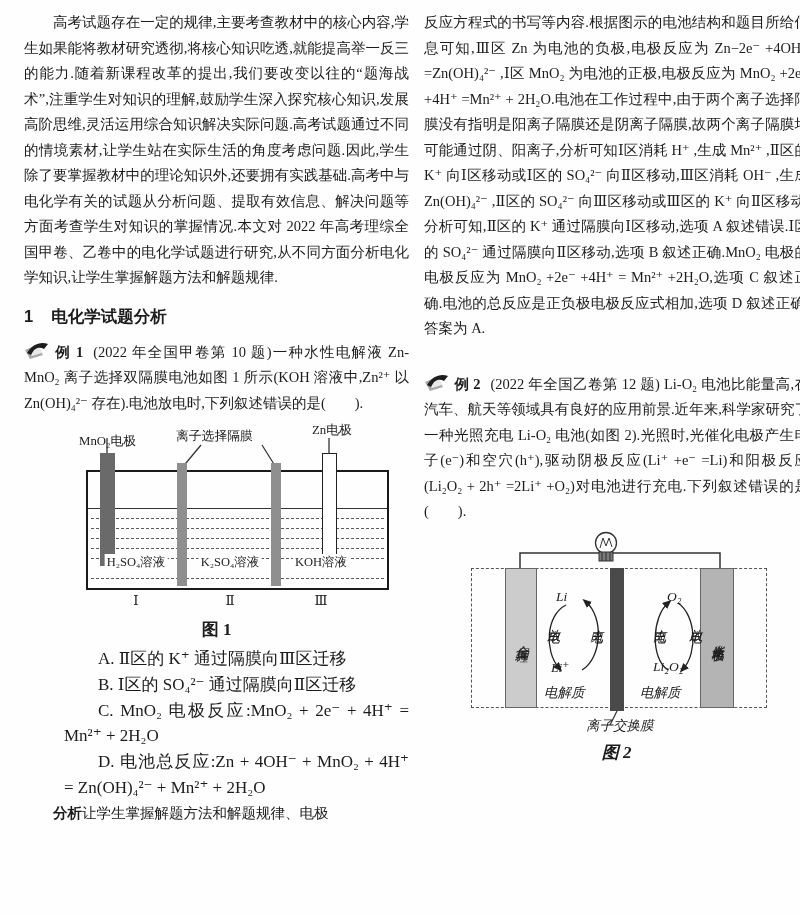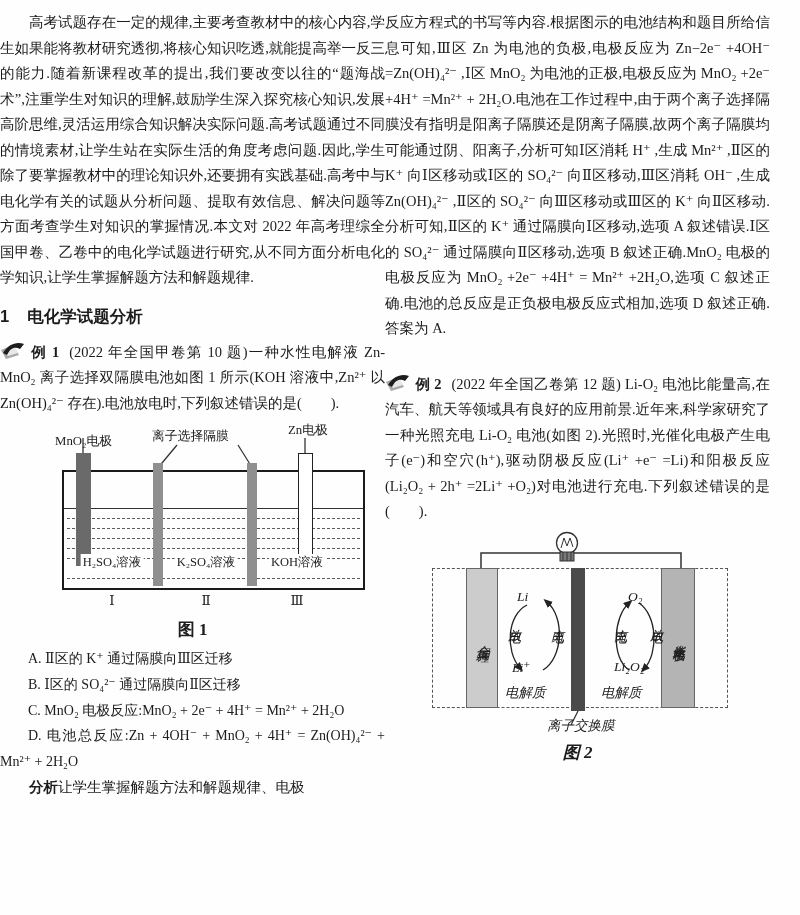--- a/index.html
+++ b/index.html
@@ -1,35 +1,35 @@
 <!DOCTYPE html>
 <html><head>
 <meta charset="utf-8">
 <style>
   html,body{margin:0;padding:0;}
   body{
     width:800px;height:915px;overflow:hidden;background:#fefefe;
     font-family:"Liberation Serif","DejaVu Serif",serif;
     color:#1c1c1c;
   }
-  .page{display:flex;padding:10px 8px 0 0;}
+  .page{display:flex;gap:15px;padding:10px 8px 0 24px;}
   .col{width:385px;}
   p{margin:0;}
   .body{font-size:14.5px;line-height:25.5px;text-align:justify;}
   .indent{text-indent:2em;}
   .section-heading{
     font-family:"Liberation Sans","DejaVu Sans",sans-serif;
     font-weight:bold;font-size:16.5px;margin:15px 0 12px 0;
     display:flex;gap:18px;align-items:baseline;
   }
   .example-para{margin-top:12px;}
   .ex-icon{display:inline-block;width:26px;height:18px;vertical-align:-3px;margin-right:4px;}
   .ex-label{font-weight:bold;margin-right:10px;}
   .analysis-label{font-weight:bold;}
-  .opt{font-size:14px;line-height:25.8px;text-align:justify;text-indent:2em;}
+  .opt{font-size:17px;line-height:25.8px;text-align:justify;text-indent:2em;margin-left:40px;}
   
   .fig{position:relative;}
   .fig .abs{position:absolute;}
   .figcap{position:absolute;width:100%;text-align:center;font-weight:bold;font-size:17px;}
   .small-label{font-size:12.8px;line-height:15px;white-space:nowrap;}
   
   .fig1{width:385px;height:224px;margin:4px 0 2px 0;}
   .fig1 .tank{position:absolute;left:62px;top:50px;width:299px;height:116px;border:2px solid #1a1a1a;}
   .fig1 .waterline{position:absolute;left:0;right:0;top:36px;border-top:1.5px solid #333;}
   .fig1 .dash{position:absolute;left:3px;right:3px;border-top:1.5px dashed #5a5a5a;height:0;}

